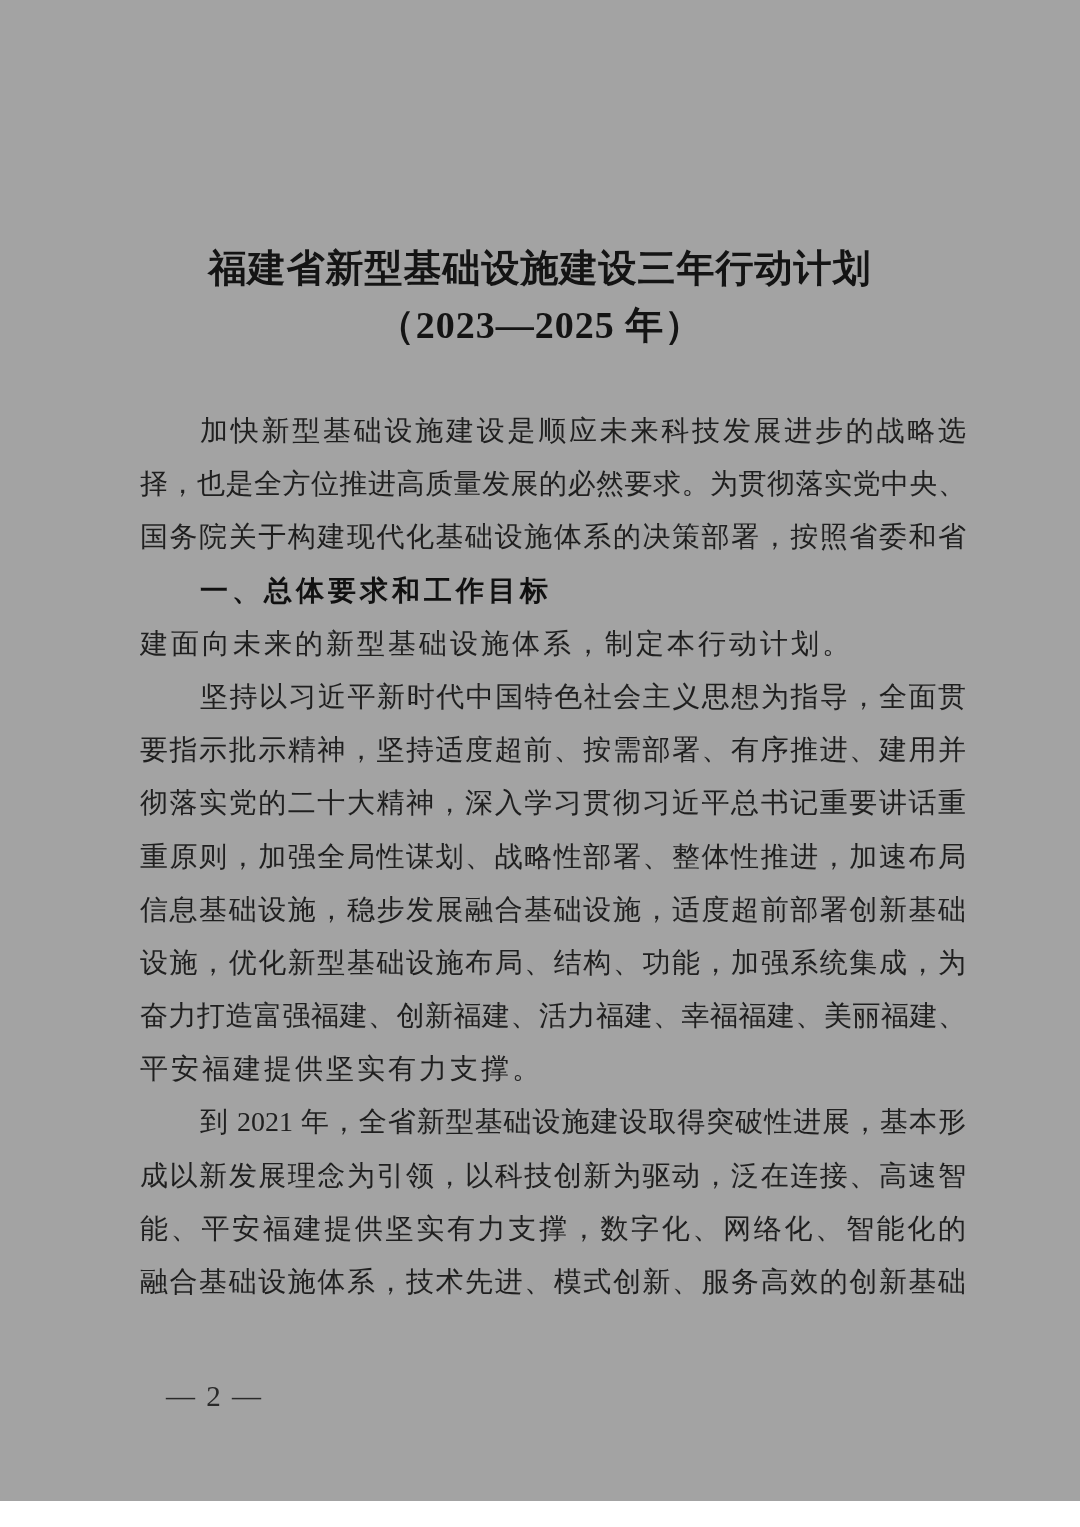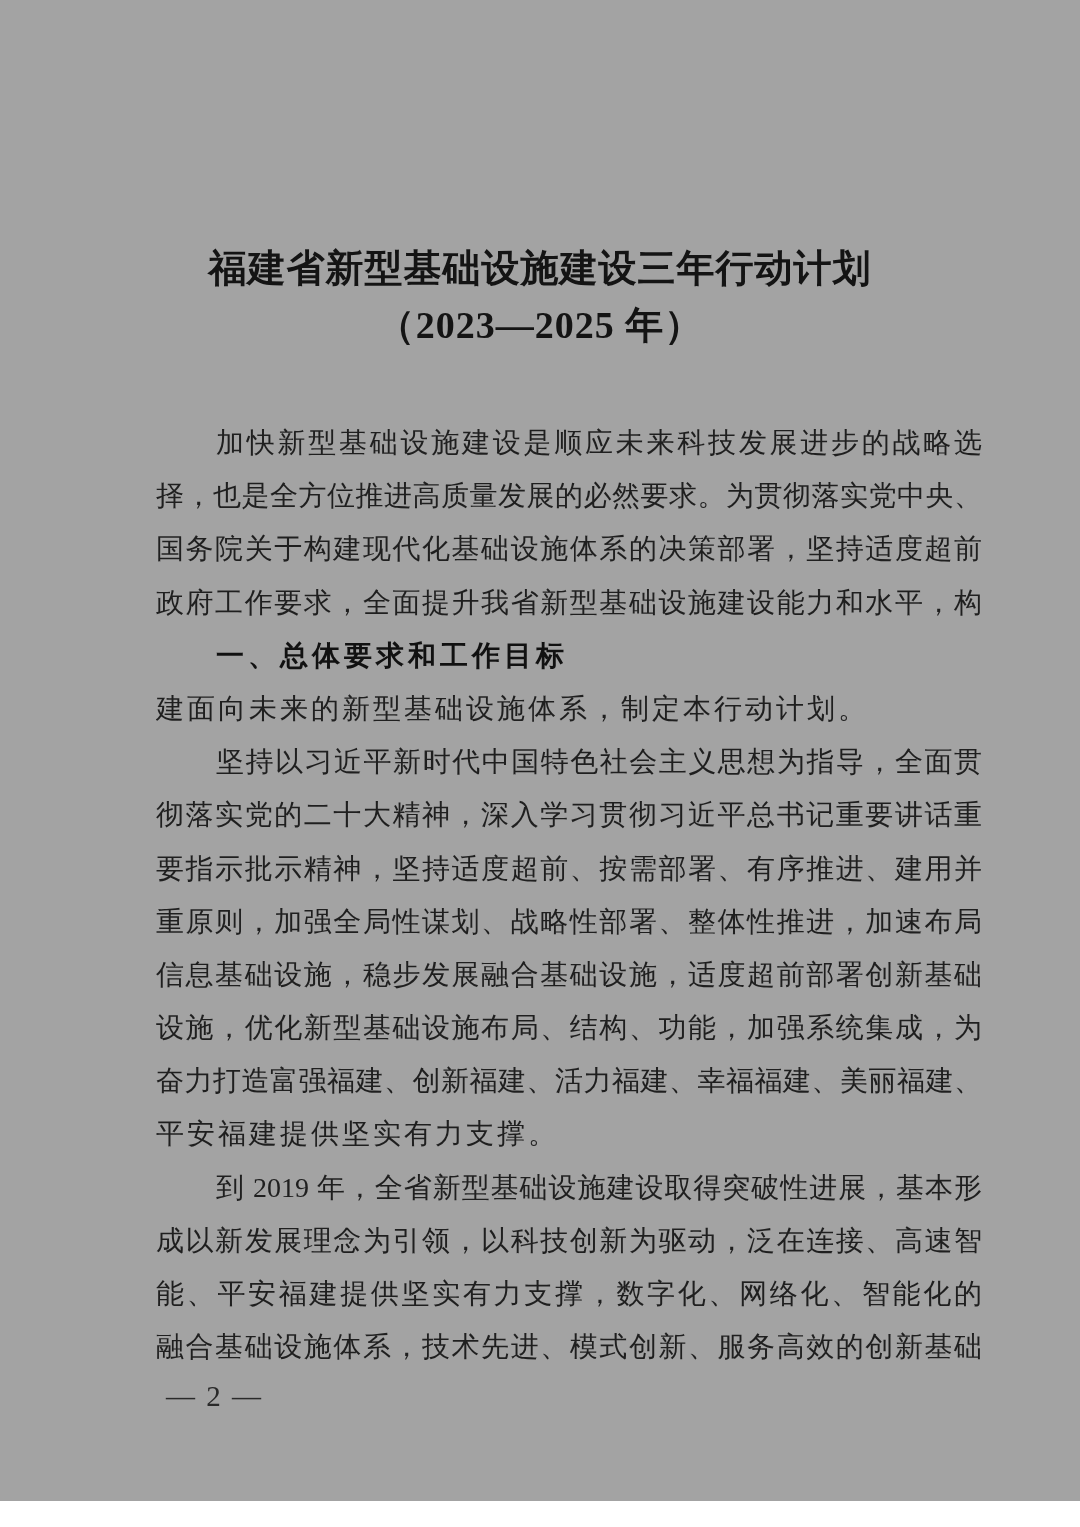--- a/index.html
+++ b/index.html
@@ -26,24 +26,23 @@
   .title-line {
     font-size: 38px;
     font-weight: bold;
     line-height: 57px;
     color: #141414;
     letter-spacing: 1px;
     white-space: nowrap;
   }
   .body-block {
     position: absolute;
-    top: 416px;
+    top: 404px;
     left: 140px;
     width: 826px;
-    margin-left: 16px;
   }
   .line {
     font-size: 28px;
     line-height: 53.2px;
     height: 53.2px;
     text-align: justify;
     text-align-last: justify;
     color: #1f1f1f;
     overflow: hidden;
   }
@@ -76,33 +75,32 @@
 <div class="page">
 
   <div class="title-block">
     <div class="title-line">福建省新型基础设施建设三年行动计划</div>
     <div class="title-line">（2023—2025 年）</div>
   </div>
 
   <div class="body-block">
     <div class="line indent">加快新型基础设施建设是顺应未来科技发展进步的战略选</div>
     <div class="line">择，也是全方位推进高质量发展的必然要求。为贯彻落实党中央、</div>
-    <div class="line">国务院关于构建现代化基础设施体系的决策部署，坚持适度超前</div>
-    <div class="line">政府工作要求，全面提升我省新型基础设施建设能力和水平，构</div>
+    <div class="line">国务院关于构建现代化基础设施体系的决策部署，按照省委和省</div>
     <div class="line heading indent">一、总体要求和工作目标</div>
     <div class="line para-end">建面向未来的新型基础设施体系，制定本行动计划。</div>
     <div class="line indent">坚持以习近平新时代中国特色社会主义思想为指导，全面贯</div>
+    <div class="line">要指示批示精神，坚持适度超前、按需部署、有序推进、建用并</div>
     <div class="line">彻落实党的二十大精神，深入学习贯彻习近平总书记重要讲话重</div>
-    <div class="line">要指示批示精神，坚持适度超前、按需部署、有序推进、建用并</div>
     <div class="line">重原则，加强全局性谋划、战略性部署、整体性推进，加速布局</div>
     <div class="line">信息基础设施，稳步发展融合基础设施，适度超前部署创新基础</div>
     <div class="line">设施，优化新型基础设施布局、结构、功能，加强系统集成，为</div>
     <div class="line">奋力打造富强福建、创新福建、活力福建、幸福福建、美丽福建、</div>
     <div class="line para-end">平安福建提供坚实有力支撑。</div>
-    <div class="line indent">到 2019 年，全省新型基础设施建设取得突破性进展，基本形</div>
+    <div class="line indent">到 2021 年，全省新型基础设施建设取得突破性进展，基本形</div>
     <div class="line">成以新发展理念为引领，以科技创新为驱动，泛在连接、高速智</div>
     <div class="line">能、平安福建提供坚实有力支撑，数字化、网络化、智能化的</div>
     <div class="line">融合基础设施体系，技术先进、模式创新、服务高效的创新基础</div>
   </div>
 
   <div class="footer">— 2 —</div>
 
 </div>
 
 </body></html>

